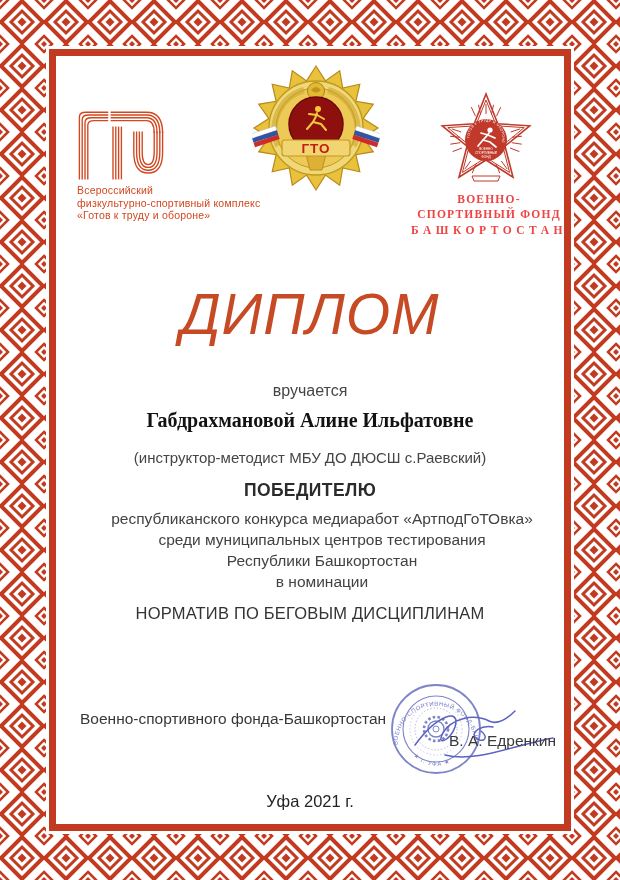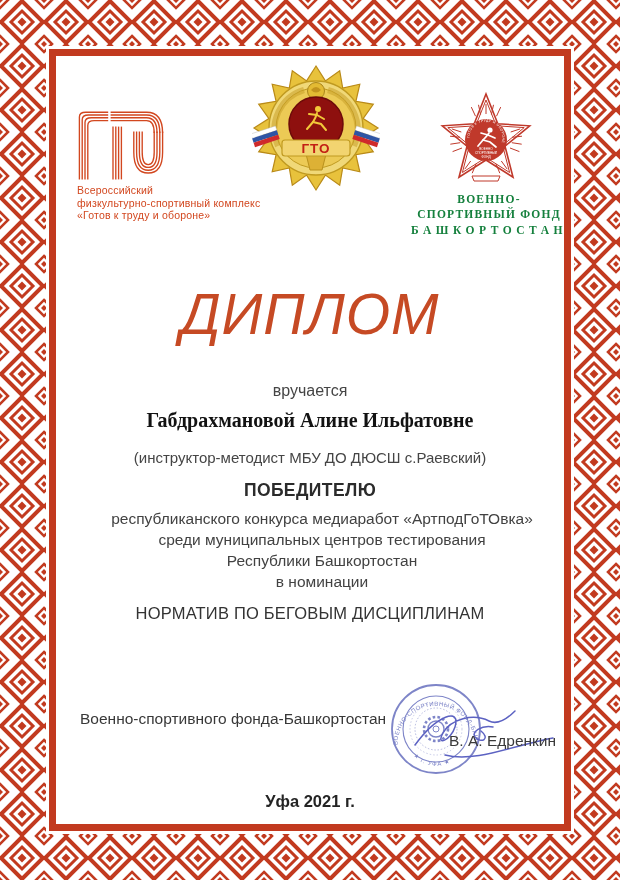--- a/index.html
+++ b/index.html
@@ -17,21 +17,21 @@
   .gto-logo-svg{position:absolute;left:73px;top:101px;}
   .gto-subtitle{
     position:absolute;left:77px;top:184px;width:220px;
     color:#d2471f;font-weight:normal;font-size:10.5px;line-height:12.5px;letter-spacing:.2px;
   }
 
   .medal-svg{position:absolute;left:252px;top:64px;}
   .emblem-svg{position:absolute;left:440px;top:92px;}
   .emblem-caption{
     position:absolute;left:409px;top:192px;width:160px;text-align:center;
-    color:#15803d;font-family:"Liberation Serif","DejaVu Serif",serif;font-weight:bold;
+    color:#ef4444;font-family:"Liberation Serif","DejaVu Serif",serif;font-weight:bold;
   }
   .emblem-caption .l1{font-size:11.5px;letter-spacing:1.2px;line-height:15px;}
   .emblem-caption .l2{font-size:11.5px;letter-spacing:4.5px;line-height:15px;margin-top:1px;}
 
   .title{
     top:281px;color:#c64a24;font-size:57px;font-style:italic;font-weight:400;
     letter-spacing:1px;
   }
   .presented{top:382px;font-size:16px;color:#454545;}
   .recipient{
@@ -41,21 +41,21 @@
   .position{top:449px;font-size:15px;color:#454545;}
   .award{top:480px;font-size:17.5px;font-weight:bold;color:#2b2b2b;letter-spacing:.4px;}
   .description{top:508px;font-size:15.5px;line-height:21px;color:#424242;margin-left:24px;}
   .nomination{top:604px;font-size:16.5px;color:#333333;letter-spacing:.2px;}
 
   .director{
     position:absolute;left:80px;top:706px;font-size:15.5px;line-height:25px;color:#383838;
   }
   .stamp-svg{position:absolute;left:385px;top:681px;pointer-events:none;}
   .signature-name{position:absolute;left:449px;top:732px;font-size:15.5px;color:#3a3a3a;}
-  .city-year{top:792px;font-size:16.5px;font-weight:bold;color:#242424;}
+  .city-year{top:792px;font-size:16.5px;font-weight:normal;color:#242424;}
 </style>
 </head>
 <body>
 
 <div class="page">
 
   <svg class="border-svg" width="620" height="880" viewBox="0 0 620 880">
     <defs>
       <pattern id="orn" width="44" height="44" patternUnits="userSpaceOnUse">
         <rect width="44" height="44" fill="#ffffff"></rect>

